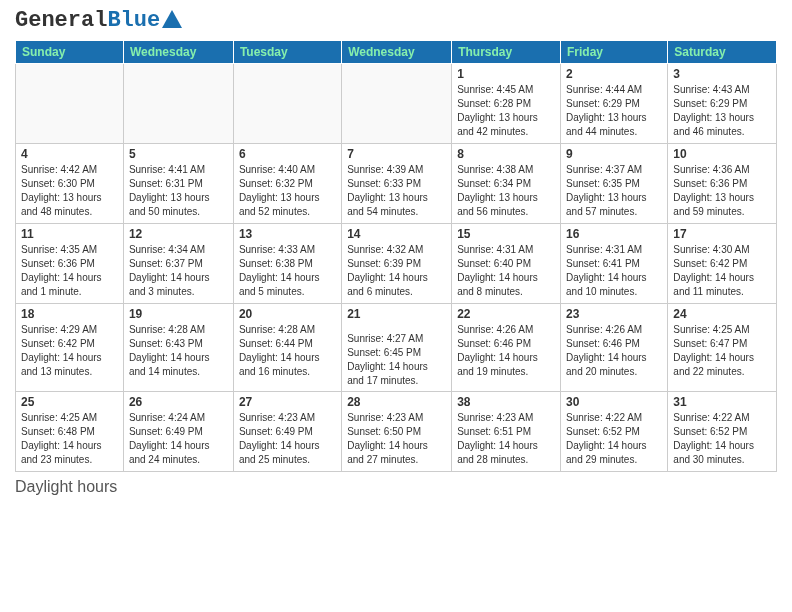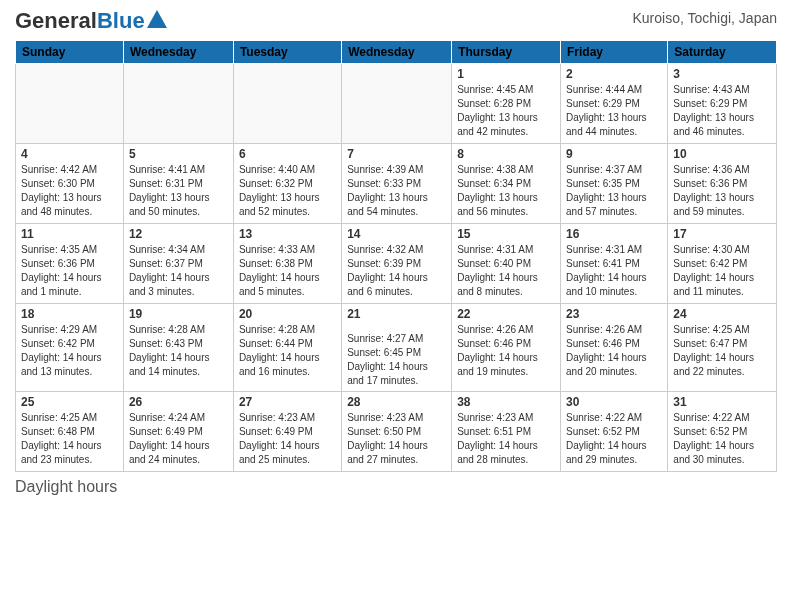--- a/index.html
+++ b/index.html
@@ -41,40 +41,41 @@
       margin-left: 2px;
       margin-top: -4px;
     }
     .logo-wrapper {
       display: flex;
       flex-direction: column;
     }
     .logo-icon-row {
       display: flex;
       align-items: center;
+      font-family: Liberation Mono, monospace;
     }
     .title-block {
       text-align: right;
     }
     .month-title {
       font-size: 36px;
       font-weight: bold;
       color: #333;
     }
     .location {
       font-size: 14px;
       color: #555;
     }
     .calendar {
       width: 100%;
       border-collapse: collapse;
     }
     .calendar th {
       background-color: #1a6faf;
-      color: #000000;
+      color: #86efac;
       text-align: left;
       padding: 4px 6px;
       font-size: 12px;
       border: 1px solid #fff;
     }
     .calendar td {
       border: 1px solid #ccc;
       vertical-align: top;
       padding: 3px 5px;
       width: 113px;
@@ -112,21 +113,20 @@
       <div class="logo-wrapper">
         <div class="logo-icon-row">
           <div class="logo-text">
             <span class="logo-general">General</span><span class="logo-blue">Blue</span>
           </div>
           <div class="logo-triangle"></div>
         </div>
       </div>
     </div>
     <div class="title-block">
-      <div class="location">Kuroiso, Tochigi, Japan</div>
     </div>
   </div>
 
   <table class="calendar">
     <thead>
       <tr>
       <th>Sunday</th>
           <th>Wednesday</th>
           <th>Tuesday</th>
           <th>Wednesday</th>

